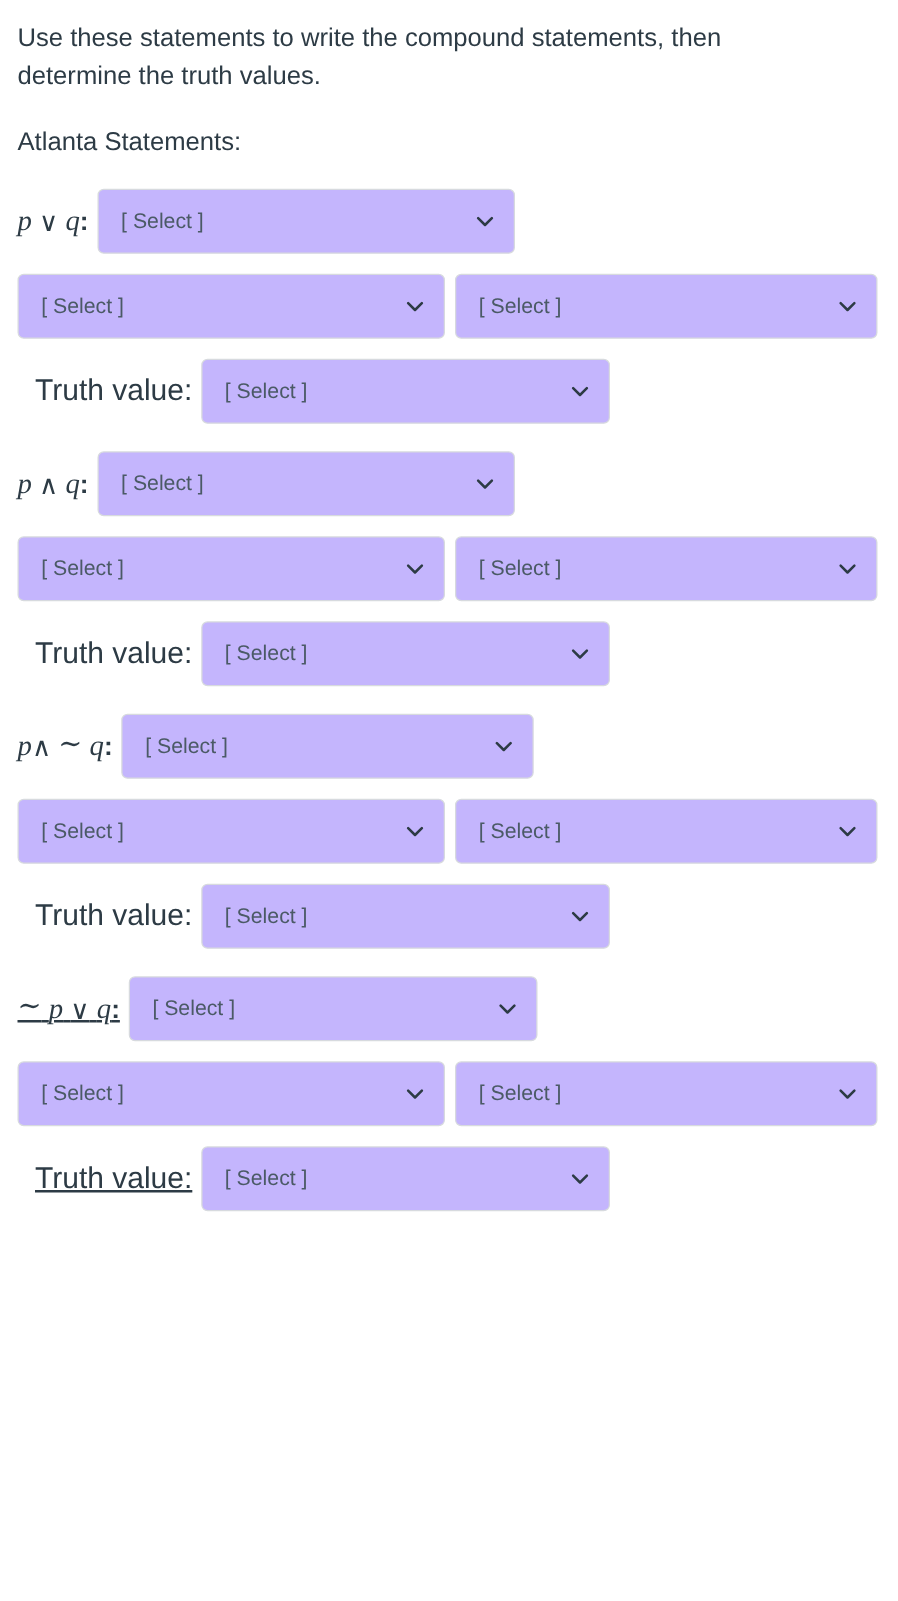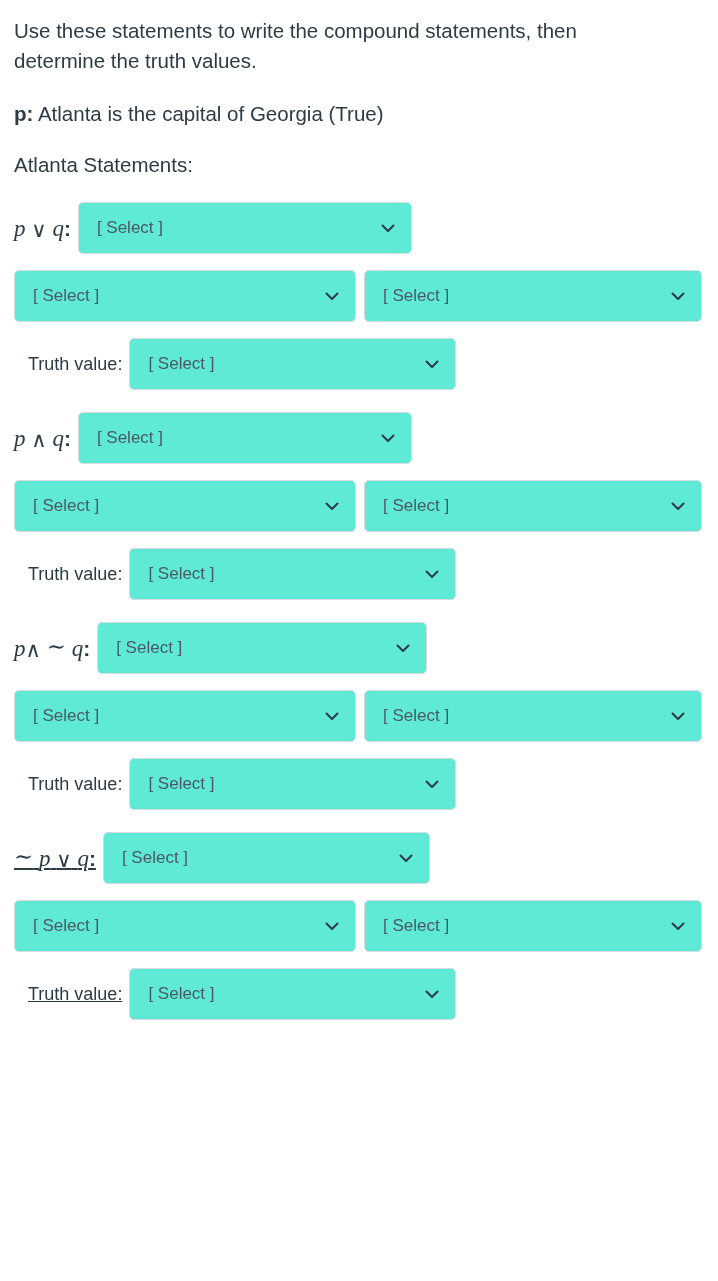--- a/index.html
+++ b/index.html
@@ -67,36 +67,36 @@
   }
   .sp { letter-spacing: 0; }
 
   
   .row {
     display: flex;
     align-items: center;
     margin-bottom: 16px;
   }
   .row .label-txt {
-    font-size: 18px;
+    font-size: 24px;
     color: #2d3b45;
     white-space: nowrap;
   }
 
   .gap-lbl { margin-right: 7px; }
 
   
   .sel {
     position: relative;
     display: inline-block;
     height: 52px;
     box-sizing: border-box;
     border: 1px solid #d7dade;
     border-radius: 5px;
-    background: #5eead4;
+    background: #c4b5fd;
     cursor: pointer;
     flex: none;
   }
   .sel .sel-txt {
     position: absolute;
     left: 18px;
     top: 50%;
     transform: translateY(-50%);
     font-size: 17px;
     color: #4b5a66;
@@ -133,21 +133,20 @@
   .section:last-child { margin-bottom: 0; text-decoration: underline; }
   .section .row:last-child { margin-bottom: 0; }
 </style>
 </head>
 <body>
 
 <div class="page">
 
   <p class="prose">Use these statements to write the compound statements, then determine the truth values.</p>
 
-  <p class="prose tight"><b>p:</b><span> Atlanta is the capital of Georgia (True)</span></p>
 
 
   <p class="prose">Atlanta Statements:</p>
 
   <div class="section">
     <div class="row">
       <span class="math gap-lbl"><span>p</span><span class="sp">&nbsp;</span><span class="op">∨</span><span class="sp">&nbsp;</span><span>q</span><span class="colon">:</span></span>
       <div class="sel sel-a">
         <span class="sel-txt">[ Select ]</span>
         <span class="chev">

